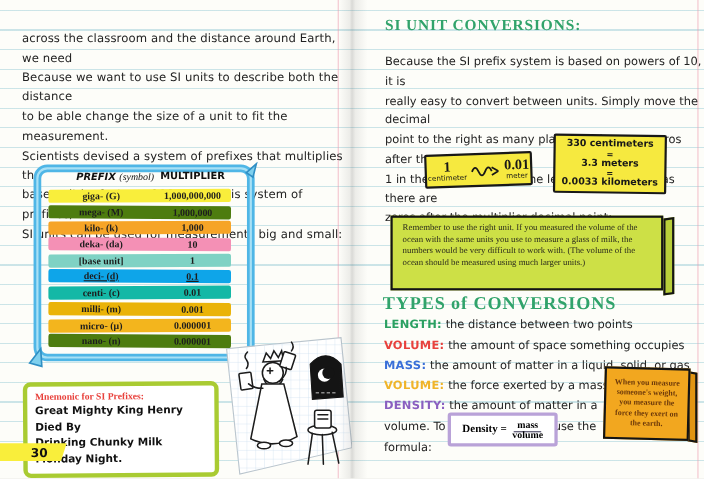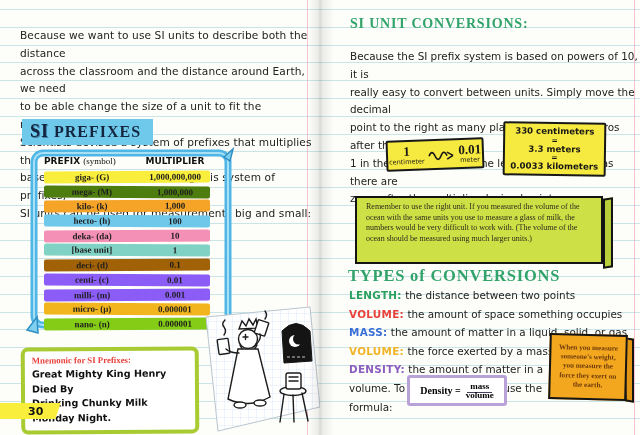--- a/index.html
+++ b/index.html
@@ -18,21 +18,21 @@
   .intro { position:absolute; left:20px; top:27px; width:292px; font-size:10.6px;
            line-height:17.8px; color:#222; letter-spacing:.1px; }
   .prefixes-header { position:absolute; left:22px; top:119px; background:#6ec9ea;
     padding:2px 12px 3px 8px; font-family:"Liberation Serif", serif; font-weight:bold;
     font-size:16px; color:#14263f; letter-spacing:1px; }
   .prefixes-header .si { font-size:18px; text-shadow:1px 1px 0 #3d7ea8; margin-right:5px; }
 
   .table-frame { position:absolute; left:24px; top:147px; }
   .ptable { position:absolute; left:44px; top:156px; width:166px; }
   .ptable .thead { display:flex; font-weight:bold; font-size:9px; color:#111; margin-bottom:5px; }
-  .ptable .thead .h-prefix { flex:1; text-align:left; }
+  .ptable .thead .h-prefix { flex:1; text-align:right;font-style:italic; }
   .ptable .thead .h-prefix .sym { font-weight:normal; font-family:"Liberation Serif", serif; }
   .ptable .thead .h-mult { width:70px; text-align:center; }
   .trow { display:flex; align-items:center; height:11.5px; margin-bottom:3.2px;
           font-family:"Liberation Serif", serif; font-weight:bold; font-size:9px; color:#1d1d1d;
           border-radius:2px; }
   .trow:nth-child(odd){ transform:rotate(.35deg); }
   .trow:nth-child(even){ transform:rotate(-.3deg); }
   .trow .pfx { flex:1; text-align:center; }
   .trow .mult { width:70px; text-align:center; }
 
@@ -101,31 +101,28 @@
 </head>
 <body>
 
 <div class="spread">
 
   <div class="page left">
     <div class="lines"></div>
     <div class="margin-line" style="left:307px;"></div>
 
     <div class="intro">
+      <div>across the classroom and the distance around Earth, we need</div>
       <div>Because we want to use SI units to describe both the distance</div>
-      <div>across the classroom and the distance around Earth, we need</div>
       <div>to be able change the size of a unit to fit the measurement.</div>
       <div>Scientists devised a system of prefixes that multiplies the</div>
       <div>base unit by factors of 10. Using this system of prefixes,</div>
       <div>SI units can be used for measurements big and small:</div>
     </div>
 
-    <div class="prefixes-header">
-      <span class="si">SI</span><span>PREFIXES</span>
-    </div>
 
     <svg class="table-frame" width="212" height="190" viewBox="0 0 212 190">
       <rect x="10" y="6" width="194" height="172" rx="9" fill="none" stroke="#4fb6e6" stroke-width="7"></rect>
       <rect x="10" y="6" width="194" height="172" rx="9" fill="none" stroke="#a8e0f5" stroke-width="2"></rect>
       <path d="M13,170 L3,183 L14,186 Z" fill="#7fd0ee" stroke="#2f8fc4" stroke-width="1.5"></path>
       <path d="M200,10 L209,2 L206,14 Z" fill="#7fd0ee" stroke="#2f8fc4" stroke-width="1.5"></path>
     </svg>
 
     <div class="ptable">
       <div class="thead">
@@ -137,49 +134,45 @@
           <span class="mult">1,000,000,000</span>
         </div>
       <div class="trow" style="background-color: #4d7c0f;">
           <span class="pfx">mega- (M)</span>
           <span class="mult">1,000,000</span>
         </div>
       <div class="trow" style="background-color: rgb(246, 164, 39);">
           <span class="pfx">kilo- (k)</span>
           <span class="mult">1,000</span>
         </div>
-      <div class="trow" style="background-color: rgb(111, 200, 234);">
-          <span class="pfx">hecto- (h)</span>
-          <span class="mult">100</span>
-        </div>
       <div class="trow" style="background-color: rgb(244, 144, 181);">
           <span class="pfx">deka- (da)</span>
           <span class="mult">10</span>
         </div>
       <div class="trow" style="background-color: rgb(127, 210, 196);">
           <span class="pfx">[base unit]</span>
           <span class="mult">1</span>
         </div>
-      <div class="trow" style="background-color: #a16207;">
+      <div class="trow" style="background-color: #0ea5e9; text-decoration: underline;">
           <span class="pfx">deci- (d)</span>
           <span class="mult">0.1</span>
         </div>
-      <div class="trow" style="background-color: #8b5cf6;">
+      <div class="trow" style="background-color: #14b8a6;">
           <span class="pfx">centi- (c)</span>
           <span class="mult">0.01</span>
         </div>
-      <div class="trow" style="background-color: #8b5cf6;">
+      <div class="trow" style="background-color: #eab308;">
           <span class="pfx">milli- (m)</span>
           <span class="mult">0.001</span>
         </div>
       <div class="trow" style="background-color: rgb(243, 181, 29);">
           <span class="pfx">micro- (μ)</span>
           <span class="mult">0.000001</span>
         </div>
-      <div class="trow" style="background-color: #84cc16;">
+      <div class="trow" style="background-color: #4d7c0f;">
           <span class="pfx">nano- (n)</span>
           <span class="mult">0.000001</span>
         </div>
     </div>
 
     <div class="mnemonic">
       <div class="mn-title">Mnemonic for SI Prefixes:</div>
       <div class="mn-line">Great Mighty King Henry Died By</div>
       <div class="mn-line">Drinking Chunky Milk Monday Night.</div>
     </div>

